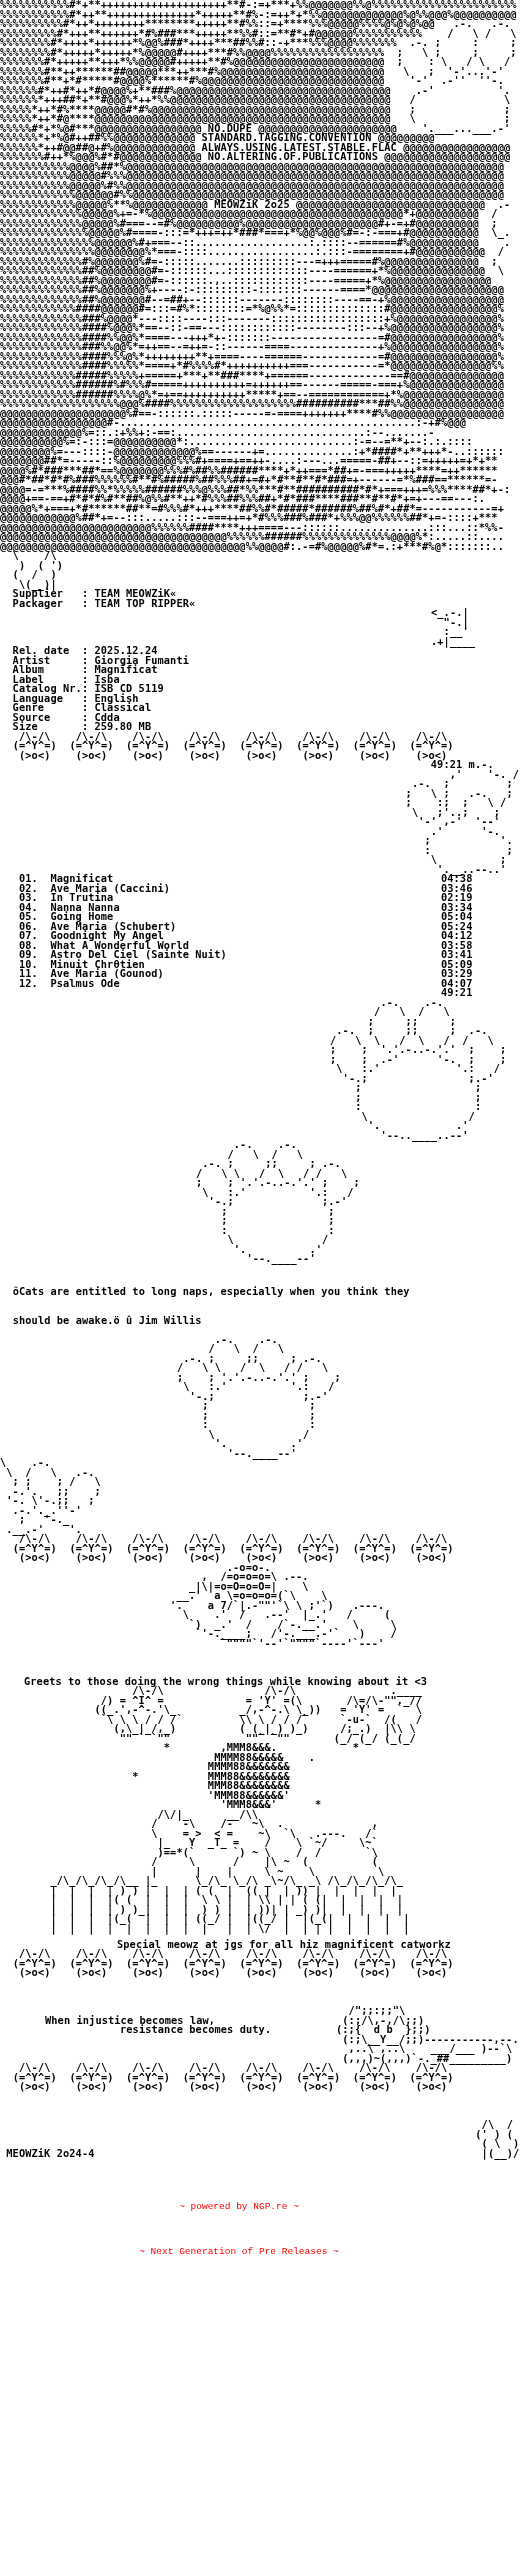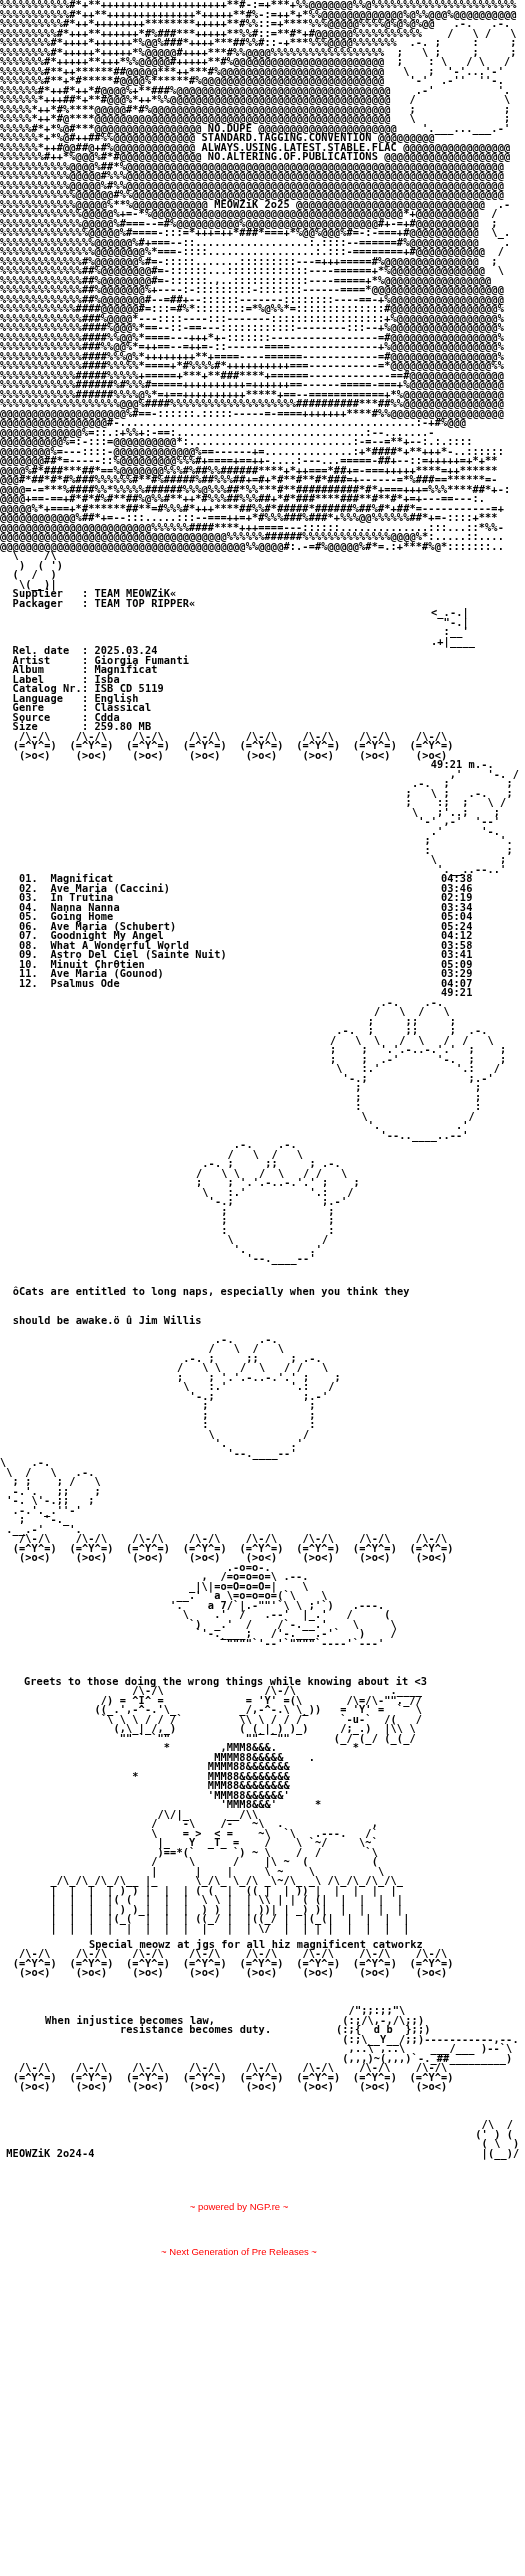--- a/index.html
+++ b/index.html
@@ -13,32 +13,32 @@
     color:#000000;
     white-space:pre;
     margin:0;
   }
   pre.nfo{margin:0;}
   .mt6{margin-top:4.8px}.mt8{margin-top:6.3px}.mt10{margin-top:8px}.mt12{margin-top:9.5px}
   .mt14{margin-top:11px}.mt18{margin-top:14.3px}.mt26{margin-top:20.6px}.mt28{margin-top:22px}
   .mt30{margin-top:24px}.mt36{margin-top:28.5px}.mt39{margin-top:31px}.mt54{margin-top:43px}
   .mt60{margin-top:48px}.mt69{margin-top:55px}
   .ind8{padding-left:6.3px}.ind16{padding-left:12.7px}.ind56{padding-left:24px}
-  .ind112{padding-left:89px}.ind224{padding-left:177px}.ind248{padding-left:196px}
+  .ind112{padding-left:117px}.ind224{padding-left:177px}.ind248{padding-left:196px}
   .ind416{padding-left:330px}.ind544{padding-left:431px}
   .rel{position:relative;}
   .injustice{height:57px;}
   .injustice .txt1{position:absolute;left:25px;top:9.5px;padding-left:20px;}
   .injustice .txt2{position:absolute;left:120px;top:19px;}
   .injustice .art{position:absolute;left:336px;top:0;}
   .footer{height:38px;}
   .footer .brand{position:absolute;left:6.3px;top:28.5px;}
   .footer .art{position:absolute;left:469px;top:0;}
   .red{
-    font-family:Liberation Sans, sans-serif;
+    font-family:Liberation Mono, monospace;
     font-weight:normal;
     font-size:9.5px;
     line-height:15px;
     color:#ff0000;
     text-align:center;
     width:478px;
     white-space:pre;
   }
 </style>
 </head>
@@ -109,21 +109,21 @@
   \(__)|</pre>
 
 <pre class="nfo mt12">  Supplier   : TEAM MEOWZiK«
   Packager   : TEAM TOP RIPPER«</pre>
 
 <pre class="nfo mt36 ind544">&lt;_.-.|
   "-.|
   :__'
 .+|____</pre>
 
-<pre class="nfo mt36">  Rel. date  : 2025.03.24
+<pre class="nfo mt36">  Rel. date  : 2025.12.24
   Artist     : Giorgia Fumanti
   Album      : Magnificat
   Label      : Isba
   Catalog Nr.: ISB CD 5119
   Language   : English
   Genre      : Classical
   Source     : Cdda
   Size       : 259.80 MB</pre>
 
 <pre class="nfo mt28 ind16"> /\-/\    /\-/\    /\-/\    /\-/\    /\-/\    /\-/\    /\-/\    /\-/\   

